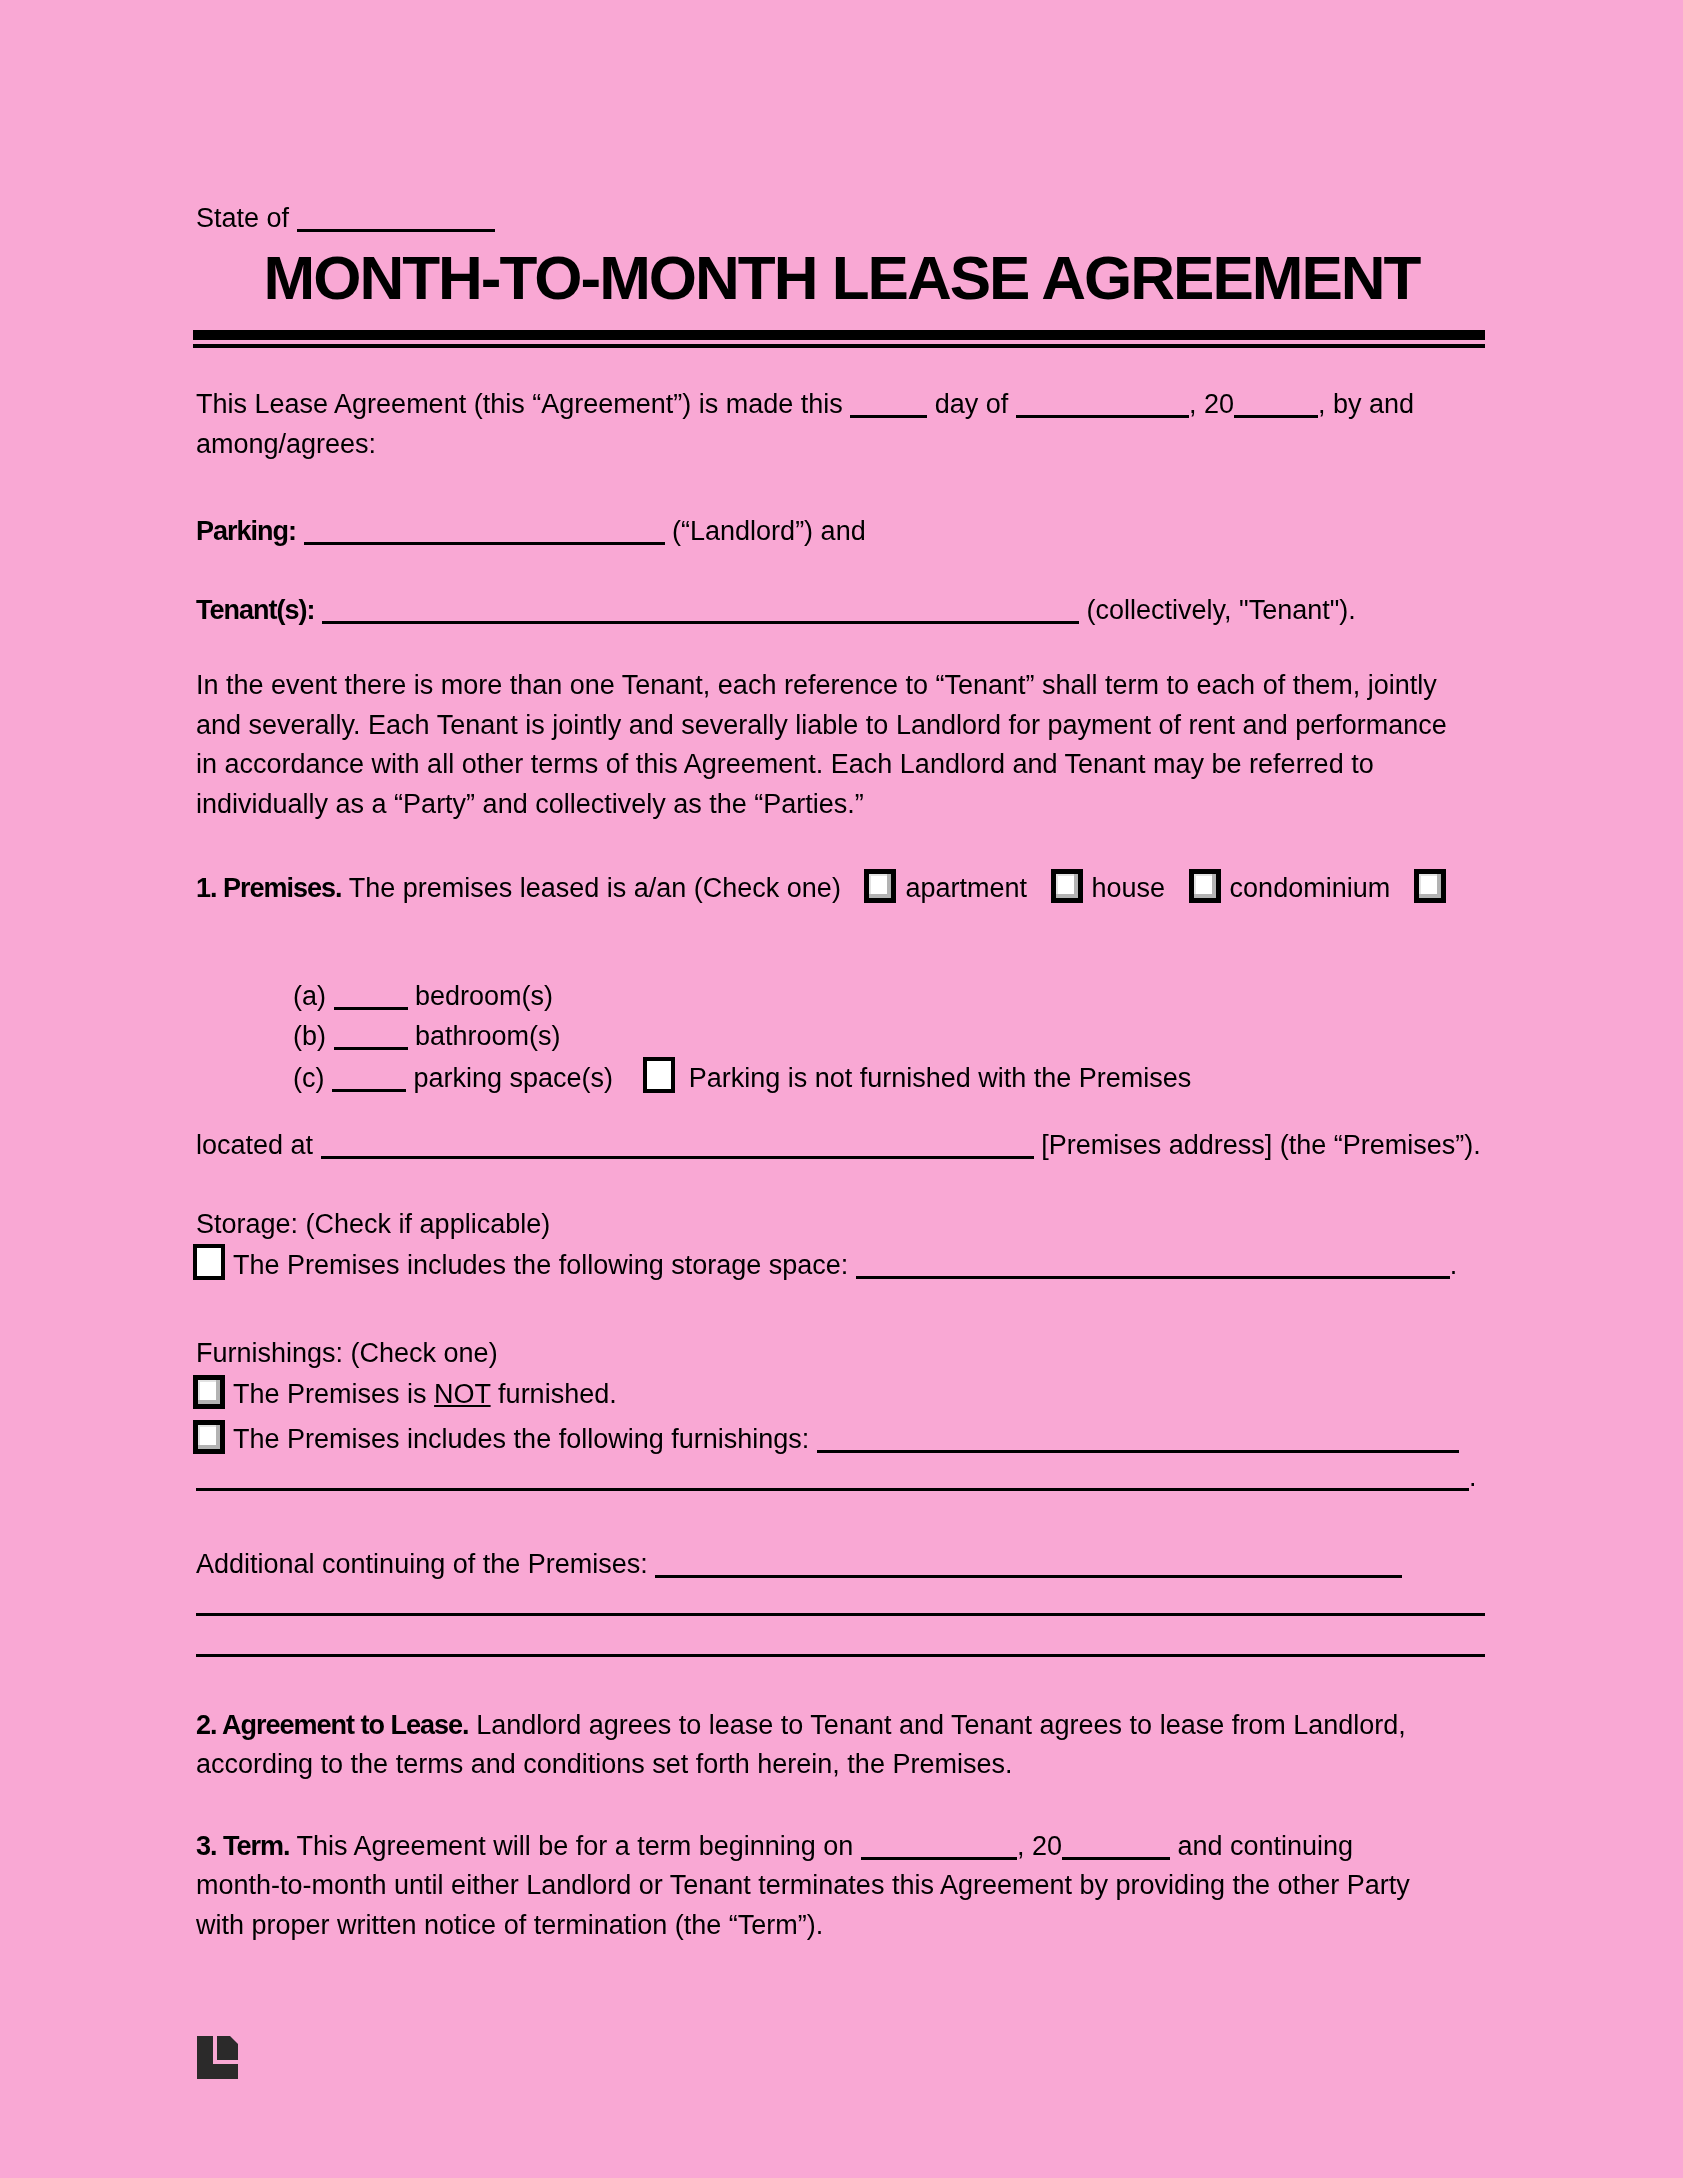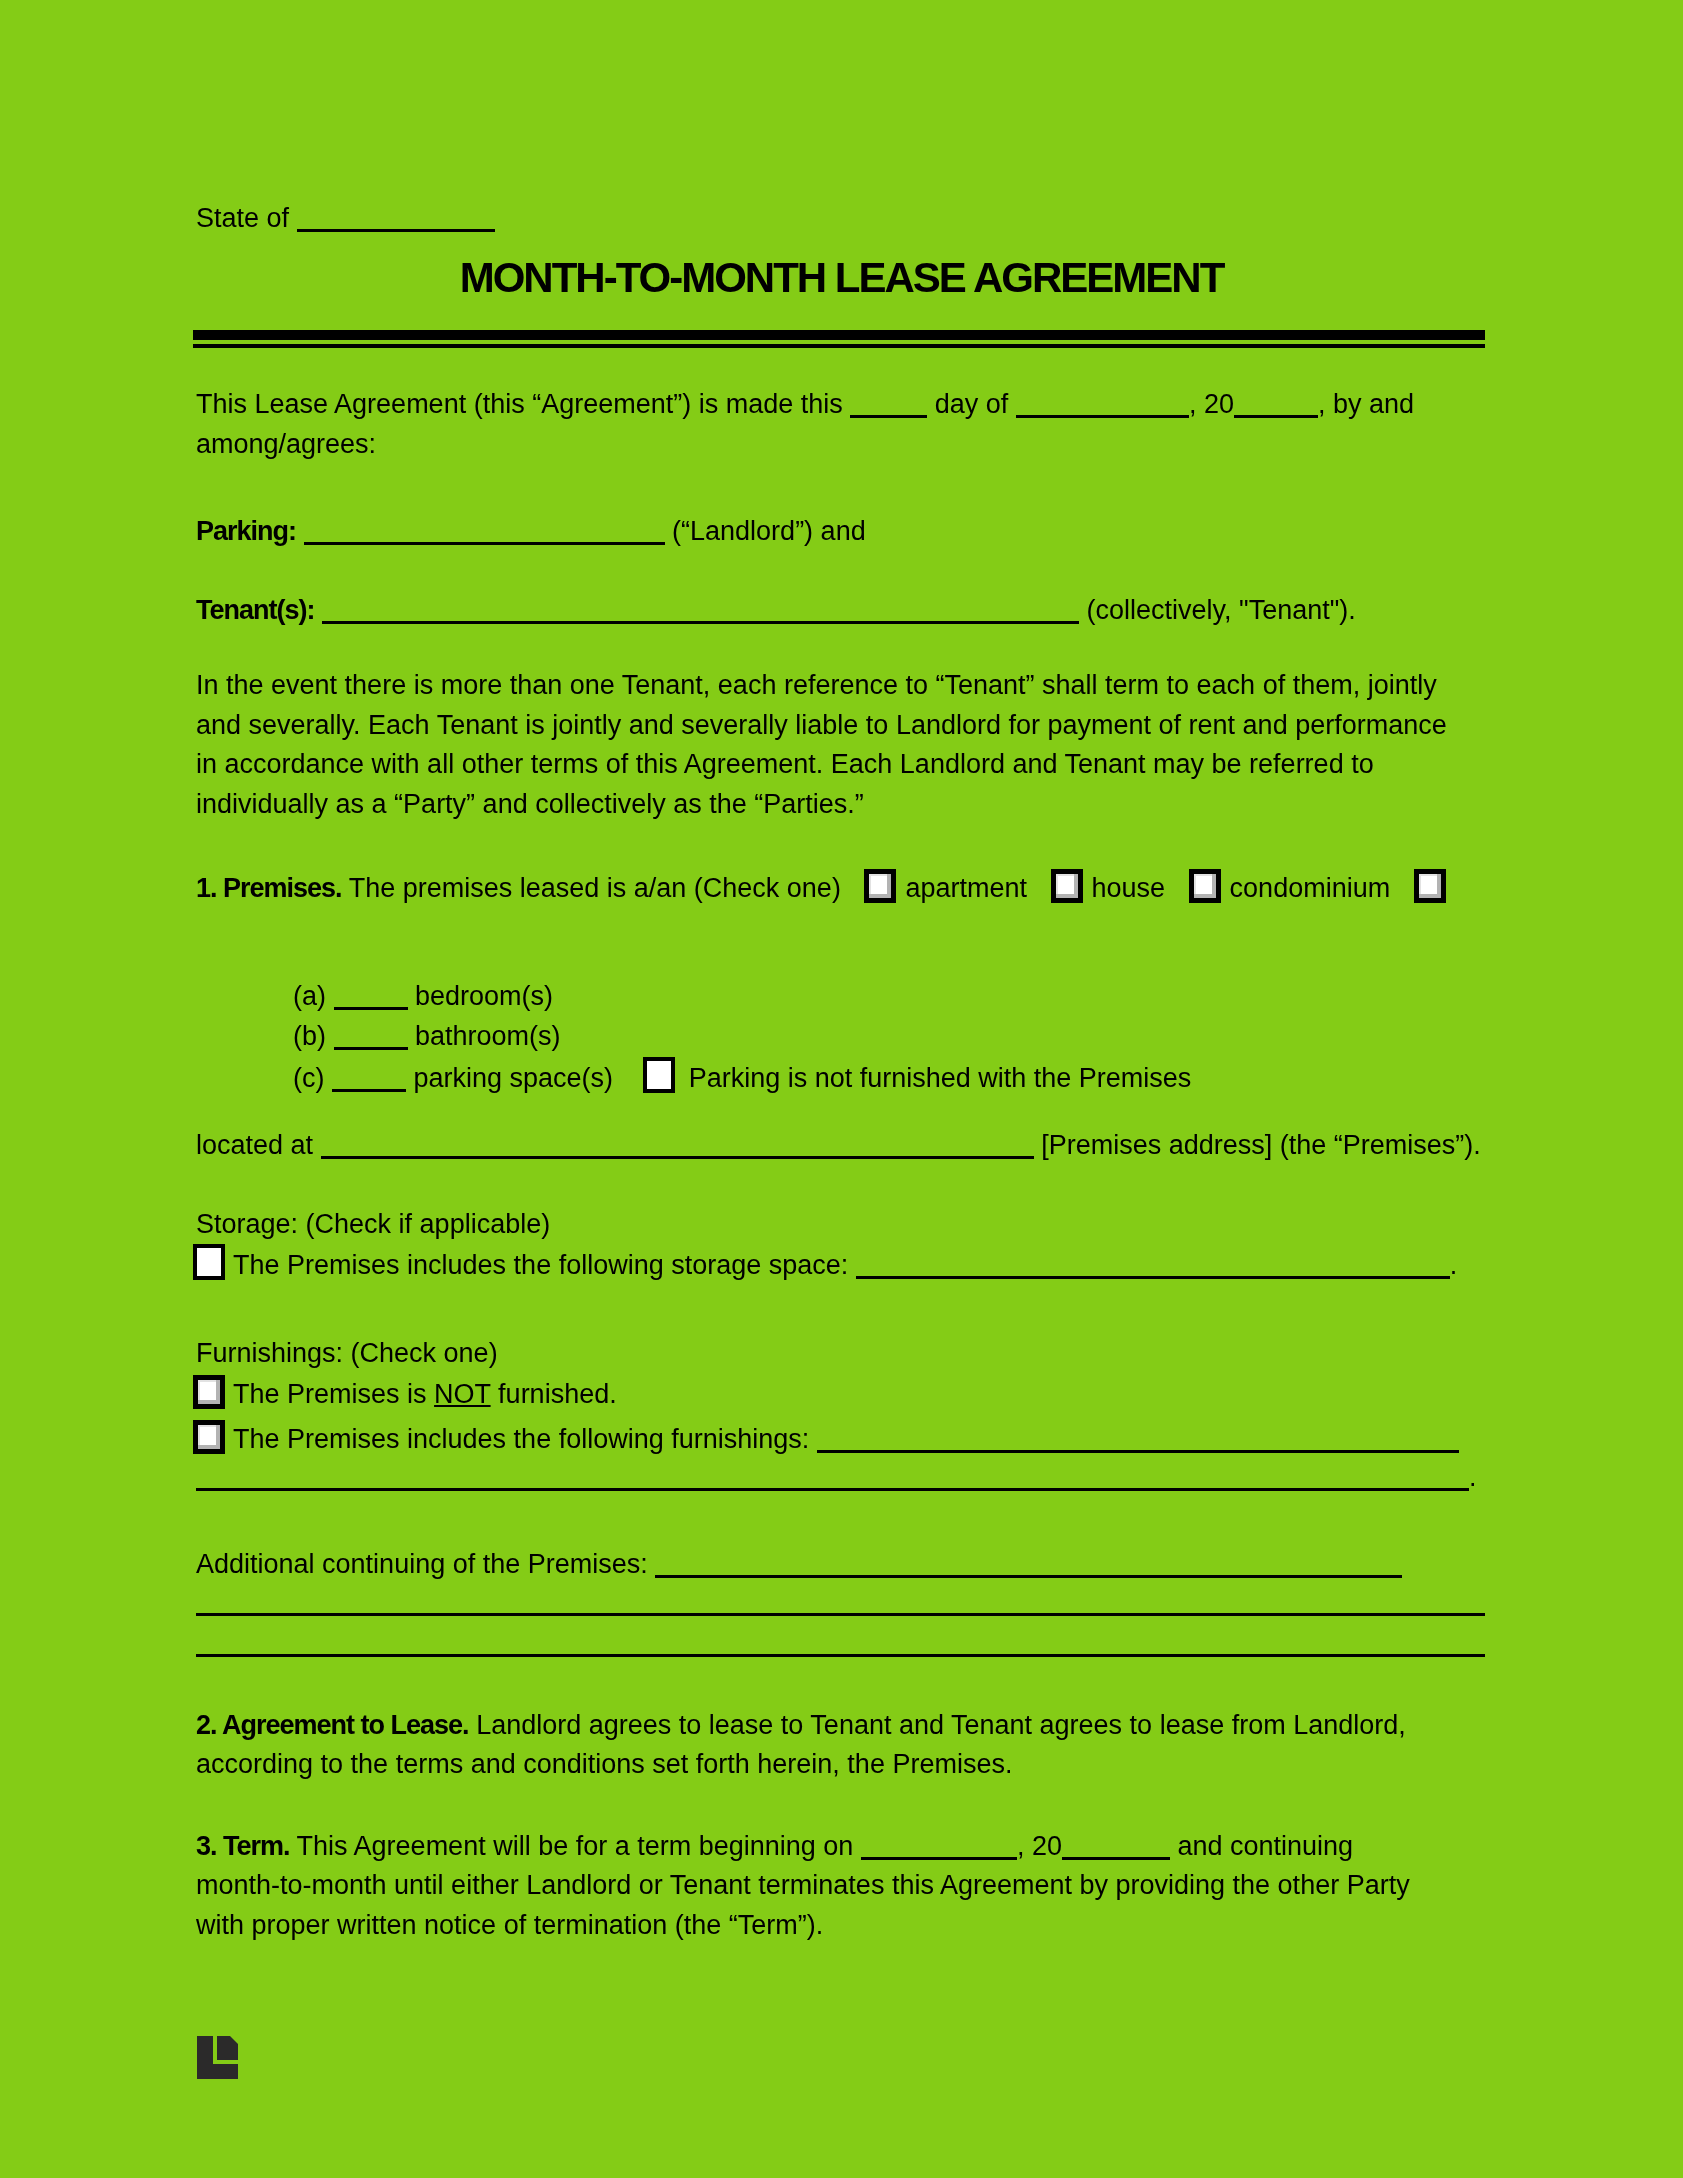--- a/index.html
+++ b/index.html
@@ -1,37 +1,37 @@
 <!DOCTYPE html>
 <html><head>
 <meta charset="utf-8">
 <style>
   html,body{margin:0;padding:0;background:#e8e8e8;}
   .page{
     position:relative;
     width:1683px;height:2178px;
-    background:#84cc16;
+    background:#f9a8d4;
     font-family:"Liberation Sans", sans-serif;
     font-size:27px;
     color:#000;
     overflow:hidden;
   }
   .line{
     position:absolute;
     left:196px;
     white-space:nowrap;
     line-height:40px;
   }
   .b{font-weight:bold;letter-spacing:-1px;}
   .title{
     position:absolute;
     top:238px;left:0;width:1683px;
     text-align:center;
     font-weight:bold;
-    font-size:42px;
+    font-size:62px;
     letter-spacing:-2px;
     line-height:79px;
   }
   .rule{
     position:absolute;
     top:330px;left:193px;width:1292px;
     height:4px;
     border-top:10px solid #000;
     border-bottom:4px solid #000;
   }

